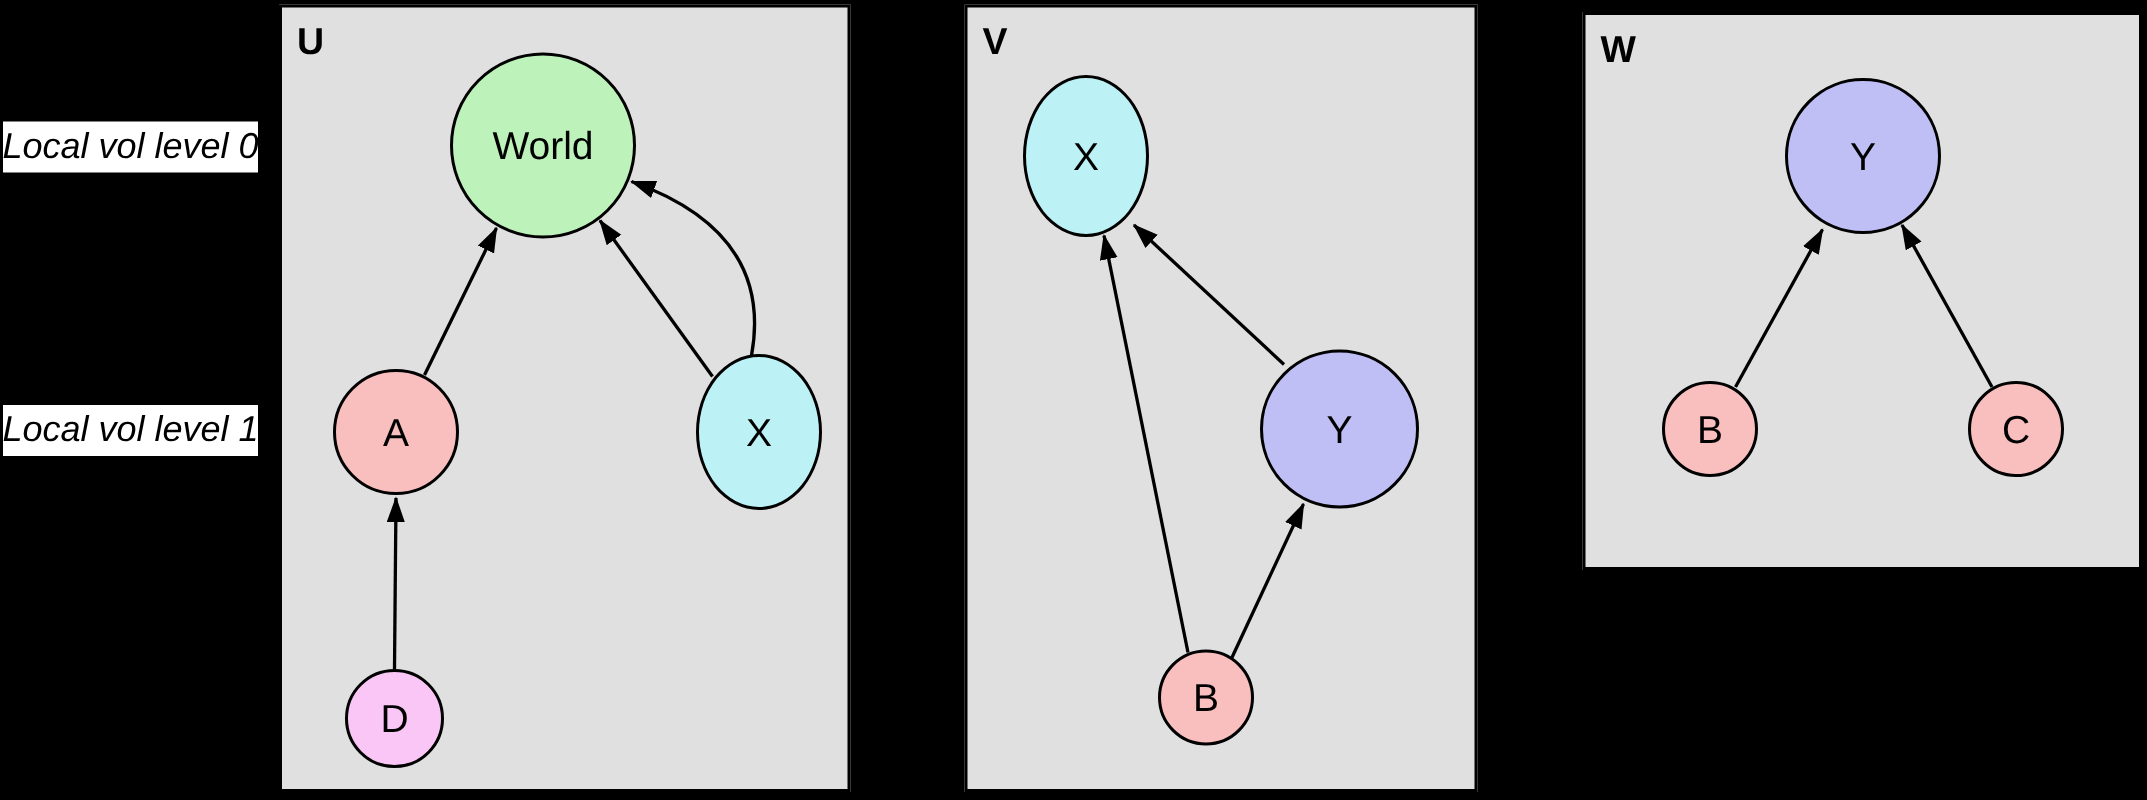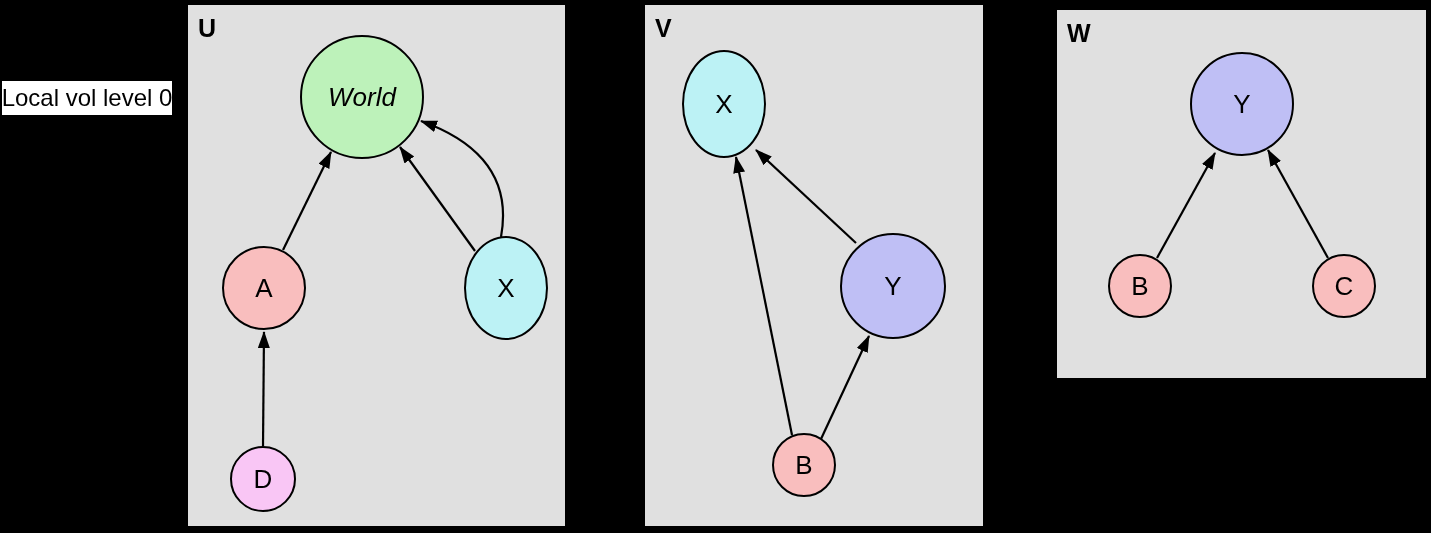--- a/index.html
+++ b/index.html
@@ -4,21 +4,21 @@
 <style>
   html,body { margin:0; padding:0; background:#000; }
   .canvas {
     position:relative; width:1431px; height:533px;
     background:#000; overflow:hidden;
     font-family:"Liberation Sans", sans-serif;
   }
   .row-label {
     position:absolute; left:2px; width:170px; height:34px;
     background:#ffffff; color:#000;
-    font-size:24px; line-height:34px;
+    font-style:italic; font-size:24px; line-height:34px;
     display:flex; align-items:center; justify-content:center;
     white-space:nowrap;
   }
   .panel {
     position:absolute; background:#e0e0e0;
     border:2px solid #000; box-sizing:border-box;
   }
   .panel-title {
     position:absolute; top:9px; left:10px;
     font-weight:bold; font-size:25px; color:#000;
@@ -30,20 +30,21 @@
     display:flex; align-items:center; justify-content:center;
     font-size:26px; color:#000; white-space:nowrap;
   }
 </style>
 </head>
 <body>
 
 <div class="canvas">
 
   <div class="row-label" style="top:81px">Local vol level 0</div>
+  <div class="row-label" style="top:270px">Local vol level 1</div>
 
   <div class="panel" style="left:186px; top:3px; width:381px; height:525px">
     <span class="panel-title">U</span>
   </div>
   <div class="panel" style="left:643px; top:3px; width:342px; height:525px">
     <span class="panel-title">V</span>
   </div>
   <div class="panel" style="left:1055px; top:8px; width:373px; height:372px">
     <span class="panel-title">W</span>
   </div>
@@ -60,21 +61,21 @@
         <path d="M501,237 Q516,155 421,121" marker-end="url(#arrow)"></path>
         <path d="M263,446 L264,332" marker-end="url(#arrow)"></path>
         <path d="M792,435 L736,157" marker-end="url(#arrow)"></path>
         <path d="M821,439 L869,336" marker-end="url(#arrow)"></path>
         <path d="M856,243 L756,150" marker-end="url(#arrow)"></path>
         <path d="M1157,258 L1215,153" marker-end="url(#arrow)"></path>
         <path d="M1328,258 L1268,150" marker-end="url(#arrow)"></path>
       </g>
   </svg>
 
-<div class="node" style="left: 300px; top: 35px; width: 124px; height: 124px; background: rgb(189, 242, 186); font-size: 26px; font-style: italic;">World</div>
+<div class="node" style="left: 300px; top: 35px; width: 124px; height: 124px; background: rgb(189, 242, 186); font-size: 26px;">World</div>
     <div class="node" style="left: 222px; top: 246px; width: 84px; height: 84px; background: rgb(249, 190, 190);">A</div>
     <div class="node" style="left: 464px; top: 236px; width: 84px; height: 104px; background: rgb(188, 242, 245);">X</div>
     <div class="node" style="left: 230px; top: 446px; width: 66px; height: 66px; background: rgb(249, 198, 245);">D</div>
     <div class="node" style="left: 682px; top: 50px; width: 84px; height: 108px; background: rgb(188, 242, 245);">X</div>
     <div class="node" style="left: 840px; top: 233px; width: 106px; height: 106px; background: rgb(191, 191, 245);">Y</div>
     <div class="node" style="left: 772px; top: 433px; width: 64px; height: 64px; background: rgb(249, 190, 190);">B</div>
     <div class="node" style="left: 1190px; top: 52px; width: 104px; height: 104px; background: rgb(191, 191, 245);">Y</div>
     <div class="node" style="left: 1108px; top: 254px; width: 64px; height: 64px; background: rgb(249, 190, 190);">B</div>
     <div class="node" style="left: 1312px; top: 254px; width: 64px; height: 64px; background: rgb(249, 190, 190);">C</div>
   </div>

